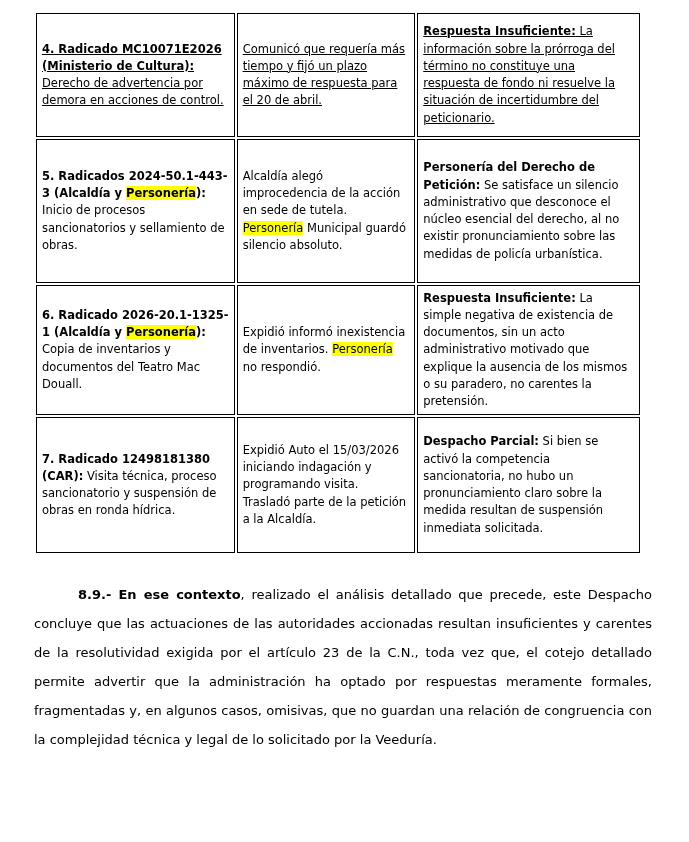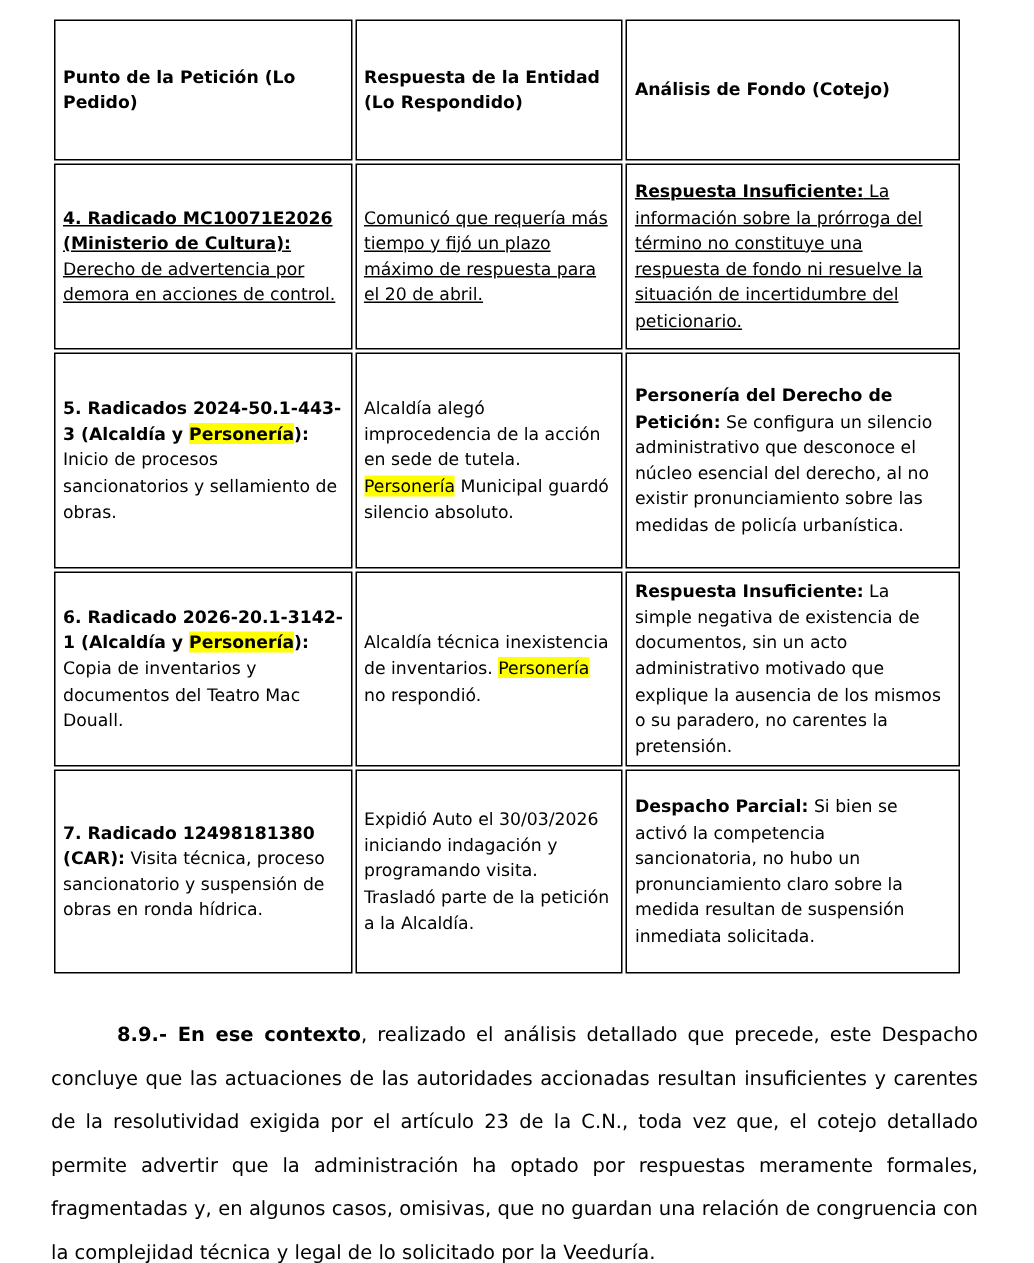--- a/index.html
+++ b/index.html
@@ -54,43 +54,38 @@
 
 <div class="doc">
 
   <table class="cotejo">
     <colgroup>
         <col class="c1">
         <col class="c2">
         <col class="c3">
       </colgroup>
     <tbody>
-        <tr>
-      <th>Punto de la Petición (Lo Pedido)</th>
-      <th>Respuesta de la Entidad (Lo Respondido)</th>
-      <th>Análisis de Fondo (Cotejo)</th>
-    </tr>
     <tr class="r0">
       <td><span class="b">4. Radicado MC10071E2026 (Ministerio de Cultura):</span><span> Derecho de advertencia por demora en acciones de control.</span></td>
       <td><span>Comunicó que requería más tiempo y fijó un plazo máximo de respuesta para el 20 de abril.</span></td>
       <td><span class="b">Respuesta Insuficiente:</span><span> La información sobre la prórroga del término no constituye una respuesta de fondo ni resuelve la situación de incertidumbre del peticionario.</span></td>
     </tr>
     <tr class="r1">
       <td><span class="b">5. Radicados 2024-50.1-443-3 (Alcaldía y </span><span class="b" style="background-color: rgb(255, 255, 0);">Personería</span><span class="b">):</span><span> Inicio de procesos sancionatorios y sellamiento de obras.</span></td>
       <td><span>Alcaldía alegó improcedencia de la acción en sede de tutela. </span><span style="background-color: rgb(255, 255, 0);">Personería</span><span> Municipal guardó silencio absoluto.</span></td>
-      <td><span class="b">Personería del Derecho de Petición:</span><span> Se configura un silencio administrativo que desconoce el núcleo esencial del derecho, al no existir pronunciamiento sobre las medidas de policía urbanística.</span></td>
+      <td><span class="b">Personería del Derecho de Petición:</span><span> Se satisface un silencio administrativo que desconoce el núcleo esencial del derecho, al no existir pronunciamiento sobre las medidas de policía urbanística.</span></td>
     </tr>
     <tr class="r2">
-      <td><span class="b">6. Radicado 2026-20.1-3142-1 (Alcaldía y </span><span class="b" style="background-color: rgb(255, 255, 0);">Personería</span><span class="b">):</span><span> Copia de inventarios y documentos del Teatro Mac Douall.</span></td>
-      <td><span>Alcaldía técnica inexistencia de inventarios. </span><span style="background-color: rgb(255, 255, 0);">Personería</span><span> no respondió.</span></td>
+      <td><span class="b">6. Radicado 2026-20.1-1325-1 (Alcaldía y </span><span class="b" style="background-color: rgb(255, 255, 0);">Personería</span><span class="b">):</span><span> Copia de inventarios y documentos del Teatro Mac Douall.</span></td>
+      <td><span>Expidió informó inexistencia de inventarios. </span><span style="background-color: rgb(255, 255, 0);">Personería</span><span> no respondió.</span></td>
       <td><span class="b">Respuesta Insuficiente:</span><span> La simple negativa de existencia de documentos, sin un acto administrativo motivado que explique la ausencia de los mismos o su paradero, no carentes la pretensión.</span></td>
     </tr>
     <tr class="r3">
       <td><span class="b">7. Radicado 12498181380 (CAR):</span><span> Visita técnica, proceso sancionatorio y suspensión de obras en ronda hídrica.</span></td>
-      <td><span>Expidió Auto el 30/03/2026 iniciando indagación y programando visita. Trasladó parte de la petición a la Alcaldía.</span></td>
+      <td><span>Expidió Auto el 15/03/2026 iniciando indagación y programando visita. Trasladó parte de la petición a la Alcaldía.</span></td>
       <td><span class="b">Despacho Parcial:</span><span> Si bien se activó la competencia sancionatoria, no hubo un pronunciamiento claro sobre la medida resultan de suspensión inmediata solicitada.</span></td>
     </tr>
   </tbody>
     </table>
 
   <div class="para"><span class="b">8.9.- En ese contexto</span><span>, realizado el análisis detallado que precede, este Despacho concluye que las actuaciones de las autoridades accionadas resultan insuficientes y carentes de la resolutividad exigida por el artículo 23 de la C.N., toda vez que, el cotejo detallado permite advertir que la administración ha optado por respuestas meramente formales, fragmentadas y, en algunos casos, omisivas, que no guardan una relación de congruencia con la complejidad técnica y legal de lo solicitado por la Veeduría.</span></div>
 
 </div>
 
 </body></html>

